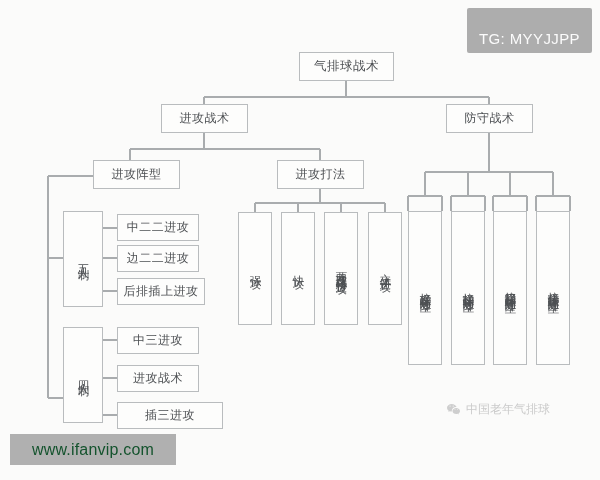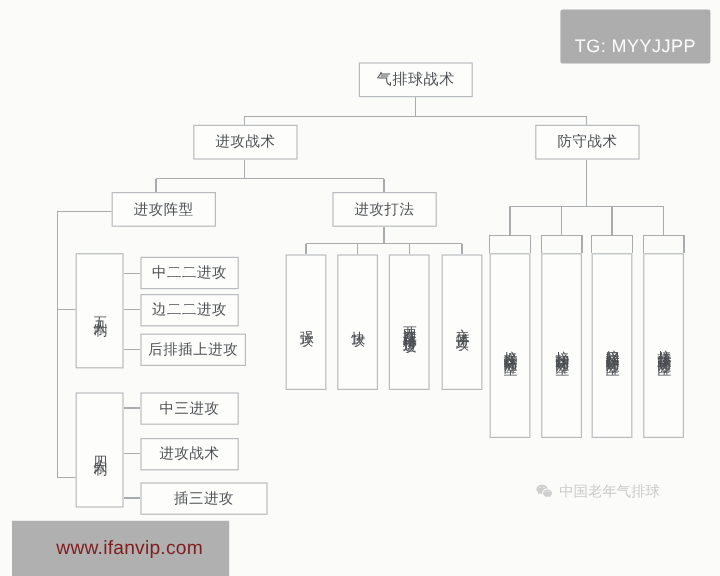--- a/index.html
+++ b/index.html
@@ -61,30 +61,29 @@
     padding: 22px 12px 6px 12px;
     border-radius: 2px;
     letter-spacing: 0.4px;
     font-family: "Liberation Sans", sans-serif;
   }
   #site-watermark {
     position: absolute;
     left: 10px;
     top: 434px;
     width: 166px;
-    height: 47px;
+    height: 31px;
     background: #b0b0b0;
-    color: #7f1d1d;
+    color: #14532d;
     font-size: 16px;
     display: flex;
     align-items: center;
     justify-content: center;
     letter-spacing: 0.2px;
     font-family: "Liberation Sans", sans-serif;
-    padding-left: 15px;
   }
   #wechat-watermark {
     position: absolute;
     left: 446px;
     top: 401px;
     display: flex;
     align-items: center;
     gap: 5px;
     color: #c8c8c8;
     font-size: 12px;

